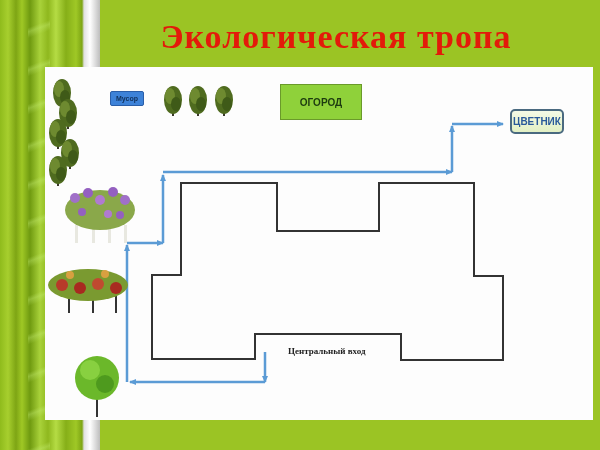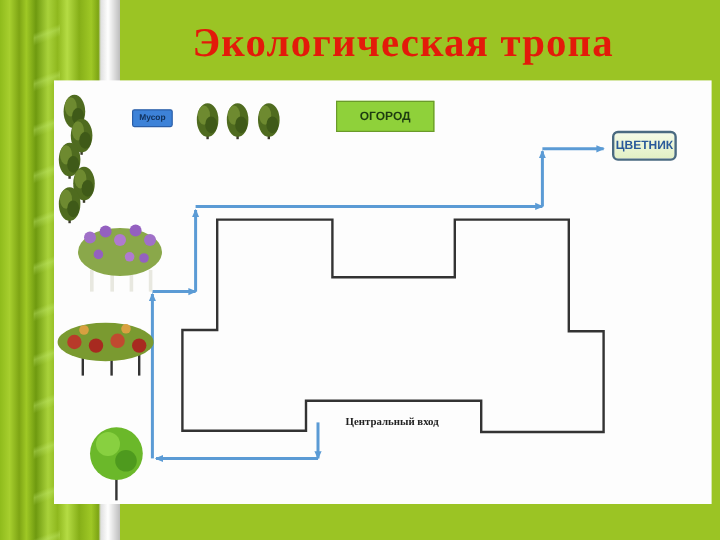--- a/index.html
+++ b/index.html
@@ -6,21 +6,21 @@
   body { width:600px; height:450px; position:relative; overflow:hidden; background:#9bc424; font-family:"Liberation Serif", serif; }
   .bamboo { position:absolute; left:0; top:0; width:100px; height:450px;
     background: linear-gradient(90deg, #8fbb1c 0px, #a7cf2e 8px, #7ea514 16px, #9fc825 22px, #6f9a10 30px, #a9d23a 40px, #8fb81e 48px, #b5dc44 56px, #86af18 66px, #9fc826 76px, #7da514 82px, #e0e0e0 84px, #ffffff 90px, #bdbdbd 100px); }
   .bamboo-stripe { position:absolute; left:28px; top:0; width:22px; height:450px;
     background: repeating-linear-gradient(160deg, rgba(255,255,255,0) 0px, rgba(255,255,255,0) 26px, rgba(200,240,120,0.35) 30px, rgba(255,255,255,0) 36px); }
   .title { position:absolute; left:16px; width:600px; top:18px; text-align:center; font-size:34px; font-weight:bold; color:#e31a0a; letter-spacing:1px; padding-left:40px; box-sizing:border-box; }
   .panel { position:absolute; left:45px; top:67px; width:548px; height:353px; background:#fdfdfd; }
   svg.map { position:absolute; left:0; top:0; width:600px; height:450px; }
   .label-box { position:absolute; display:flex; align-items:center; justify-content:center; font-family:"Liberation Sans", sans-serif; font-weight:bold; box-sizing:border-box; }
   .trash { left:110px; top:91px; width:34px; height:15px; background:#3d82d8; border:1px solid #2a5ea8; font-size:7px; color:#10305a; border-radius:2px; }
-  .garden { left:280px; top:84px; width:82px; height:26px; background:#8fd13a; border:1px solid #6a9a2a; font-size:10px; color:#1d3b10; }
+  .garden { left:280px; top:84px; width:82px; height:36px; background:#8fd13a; border:1px solid #6a9a2a; font-size:10px; color:#1d3b10; }
   .flower { left:510px; top:109px; width:54px; height:25px; background:linear-gradient(180deg,#f4fae6,#e2f0c4); border:2px solid #4a6a80; border-radius:5px; font-size:10px; color:#2a5a9a; }
   .entrance { position:absolute; left:288px; top:346px; font-size:9px; font-weight:bold; color:#222; font-family:"Liberation Serif", serif; }
 </style>
 </head>
 <body>
 
 <div class="bamboo"></div>
 <div class="bamboo-stripe"></div>
 
 <div class="title">Экологическая  тропа</div>

